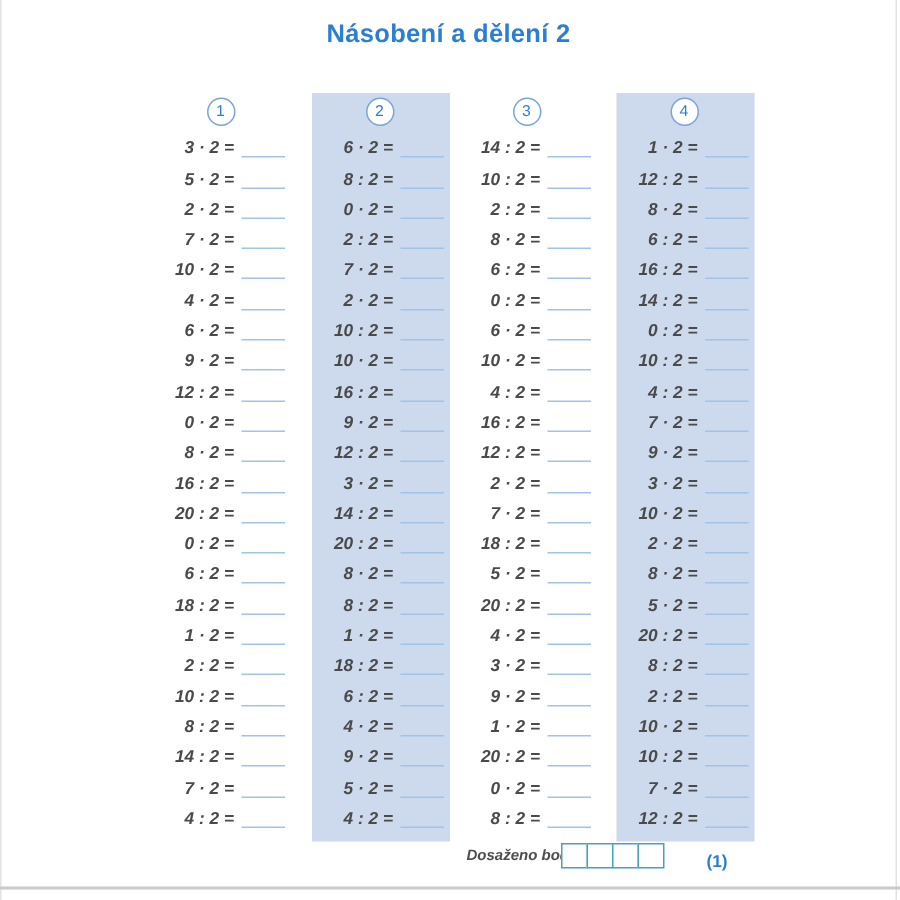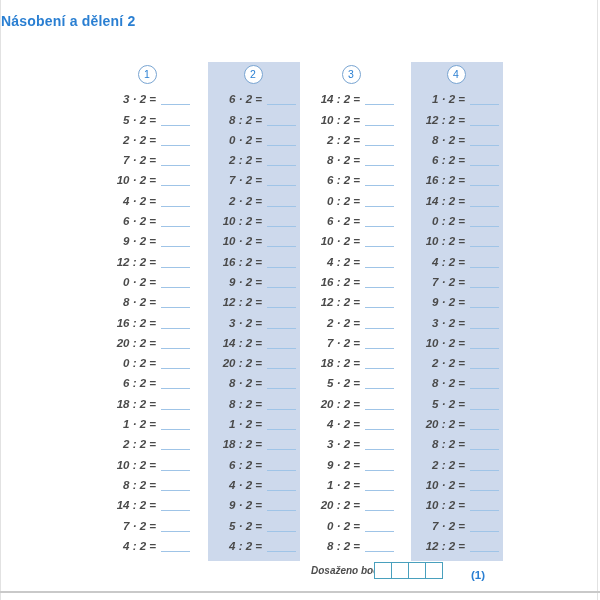--- a/index.html
+++ b/index.html
@@ -15,21 +15,22 @@
     border-left: 1px solid #e2e2e2;
     border-right: 1px solid #e2e2e2;
     box-sizing: border-box;
     background: #ffffff;
   }
   .title {
     position: absolute;
     top: 13px; left: 0;
     width: 100%;
     margin: 0;
-    font-size: 14px;
+    text-align: center;
+    font-size: 17px;
     font-weight: bold;
     color: var(--accent, #2a7fd2);
     letter-spacing: 0.2px;
   }
   .columns {
     position: absolute;
     left: 101px; top: 62px;
     display: flex;
     align-items: flex-start;
   }

